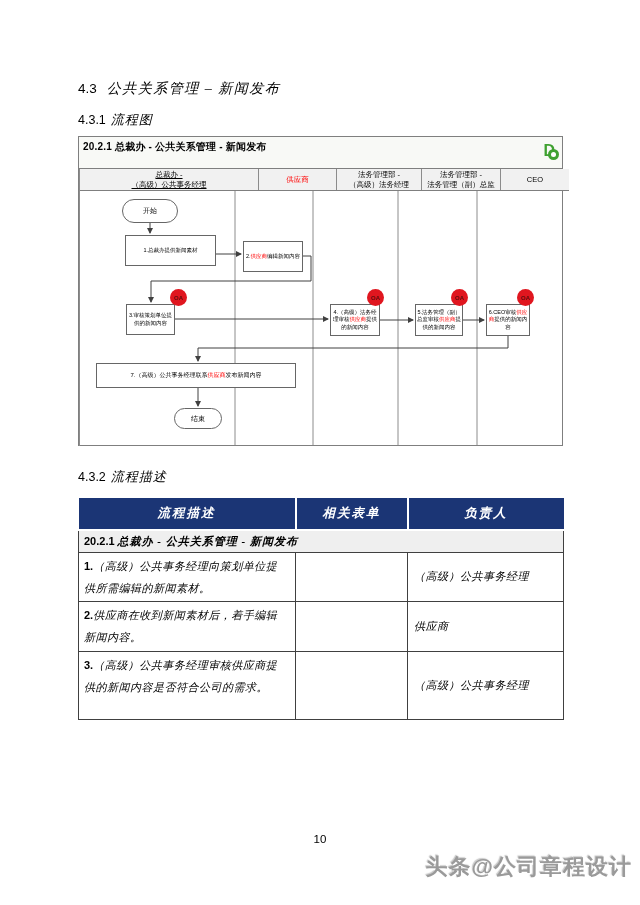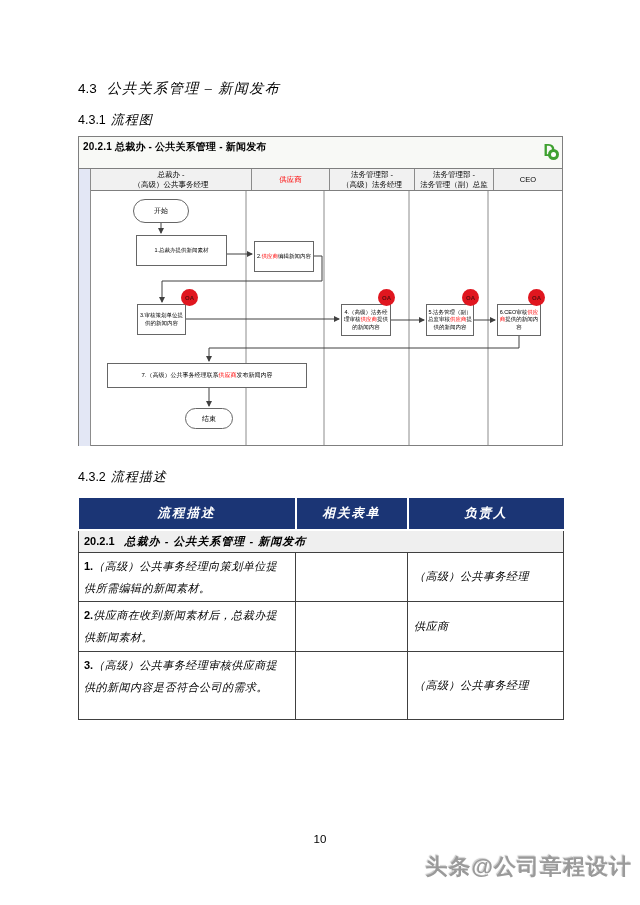--- a/index.html
+++ b/index.html
@@ -23,35 +23,35 @@
   .fc-logo { position: absolute; right: 7px; top: 5px; height: 18px; }
   .logo-d { font-size: 16px; font-weight: bold; color: #3fa131; font-family: "Liberation Sans", sans-serif; }
   .logo-o { position: absolute; right: -4px; bottom: 0; width: 11px; height: 11px; background: #3fa131; border-radius: 50%; display: inline-block; }
   .logo-o-inner { position: absolute; left: 3px; top: 3px; width: 5px; height: 5px; background: #fff; border-radius: 50%; }
   .fc-grid { display: flex; height: 277px; }
   .fc-strip { width: 19px; background: #e3e7f5; border-right: 1px solid #8c8c8c; }
   .fc-main { flex: 1; }
   .fc-lanes { display: flex; height: 22px; border-bottom: 1px solid #7f7f7f; background: #f1f1f1; }
   .fc-lane { border-right: 1px solid #8c8c8c; display: flex; align-items: center; justify-content: center; text-align: center; font-size: 7.5px; line-height: 1.25; white-space: pre-line; }
   .fc-lane:last-child { border-right: none; }
-  .lane-w1 { width: 161px; } .lane-w2 { width: 78px; } .lane-w3 { width: 85px; } .lane-w4 { width: 79px; } .lane-w5 { width: 68px; }
+  .lane-w1 { width: 179px; text-decoration: underline; } .lane-w2 { width: 78px; } .lane-w3 { width: 85px; } .lane-w4 { width: 79px; } .lane-w5 { width: 68px; }
   .fc-body { position: relative; width: 464px; height: 254px; background: #fff; }
   .fc-body svg { position: absolute; left: 0; top: 0; }
   .fc-node { position: absolute; border: 1px solid #666; background: #fff; font-size: 5.5px; line-height: 1.35; text-align: center; display: flex; align-items: center; justify-content: center; padding: 1px; z-index: 2; }
   .fc-node .seg-wrap { display: inline; }
   .fc-oval { border-radius: 12px; font-size: 7px; }
   .oa-badge { position: absolute; width: 17px; height: 17px; border-radius: 50%; background: #e0161f; color: #5b0d0d; font-size: 6px; font-weight: bold; display: flex; align-items: center; justify-content: center; z-index: 3; }
   
   .desc-table { position: absolute; left: 78px; top: 498px; width: 485px; border-collapse: collapse; table-layout: fixed; }
   .desc-table col.c1 { width: 217px; } .desc-table col.c2 { width: 112px; } .desc-table col.c3 { width: 156px; }
   .desc-table th { background: #1b3575; color: #fff; font-family: "Liberation Serif", serif; font-style: italic; font-weight: bold; font-size: 12.5px; letter-spacing: 2px; height: 32px; border-left: 2px solid #fff; border-bottom: 2px solid #fff; }
   .desc-table th:first-child { border-left: none; }
   .desc-table td { border: 1px solid #404040; vertical-align: middle; }
   .sub-row td { background: #efefef; height: 22px; font-size: 11px; font-weight: bold; padding-left: 5px; }
-  .sub-row .h-cn { font-family: Liberation Sans, sans-serif; font-style: italic; letter-spacing: 1px; margin-left: 10px; }
+  .sub-row .h-cn { font-family: Liberation Serif, serif; font-style: italic; letter-spacing: 1px; margin-left: 3px; }
   .cell-desc { vertical-align: top !important; padding: 2px 8px 2px 5px; font-size: 11px; line-height: 2.0; }
   .cell-desc .row-num { font-weight: bold; font-family: "Liberation Sans", sans-serif; }
   .cell-desc .row-text, .cell-owner span { font-family: "Liberation Serif", serif; font-style: italic; letter-spacing: .5px; }
   .cell-owner { padding: 4px 6px; font-size: 11px; }
   
   .page-number { position: absolute; top: 833px; left: 0; width: 100%; text-align: center; font-size: 11.5px; }
   .watermark { position: absolute; top: 852px; right: 8px; font-size: 22px; font-weight: bold; letter-spacing: 1px; color: #9a9a9a; text-shadow: 1.5px 1.5px 0 #ffffff, -1px -1px 1px rgba(130,130,130,.45); text-align: right; }
 </style>
 </head>
 <body>
@@ -166,21 +166,21 @@
     </tr>
     <tr class="sub-row">
       <td colspan="3"><span>20.2.1</span><span class="h-cn">总裁办 - 公共关系管理 - 新闻发布</span></td>
     </tr>
     <tr style="height:48px;padding-left:40px;">
       <td class="cell-desc"><span class="row-num">1.</span><span class="row-text">（高级）公共事务经理向策划单位提供所需编辑的新闻素材。</span></td>
       <td></td>
       <td class="cell-owner"><span>（高级）公共事务经理</span></td>
     </tr>
     <tr style="height:50px;">
-      <td class="cell-desc"><span class="row-num">2.</span><span class="row-text">供应商在收到新闻素材后，总裁办提供新闻素材。</span></td>
+      <td class="cell-desc"><span class="row-num">2.</span><span class="row-text">供应商在收到新闻素材后，着手编辑新闻内容。</span></td>
       <td></td>
       <td class="cell-owner"><span>供应商</span></td>
     </tr>
     <tr style="height:68px;">
       <td class="cell-desc"><span class="row-num">3.</span><span class="row-text">（高级）公共事务经理审核供应商提供的新闻内容是否符合公司的需求。</span></td>
       <td></td>
       <td class="cell-owner"><span>（高级）公共事务经理</span></td>
     </tr>
   </tbody>
     </table>

